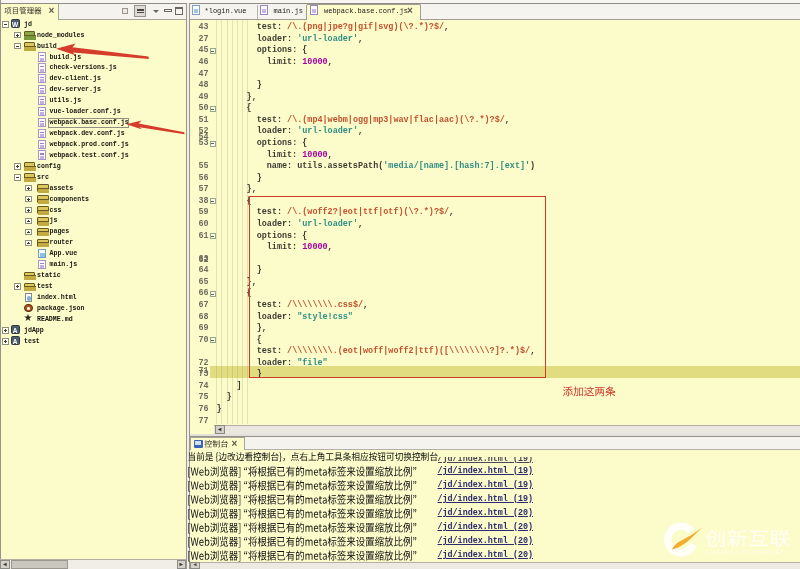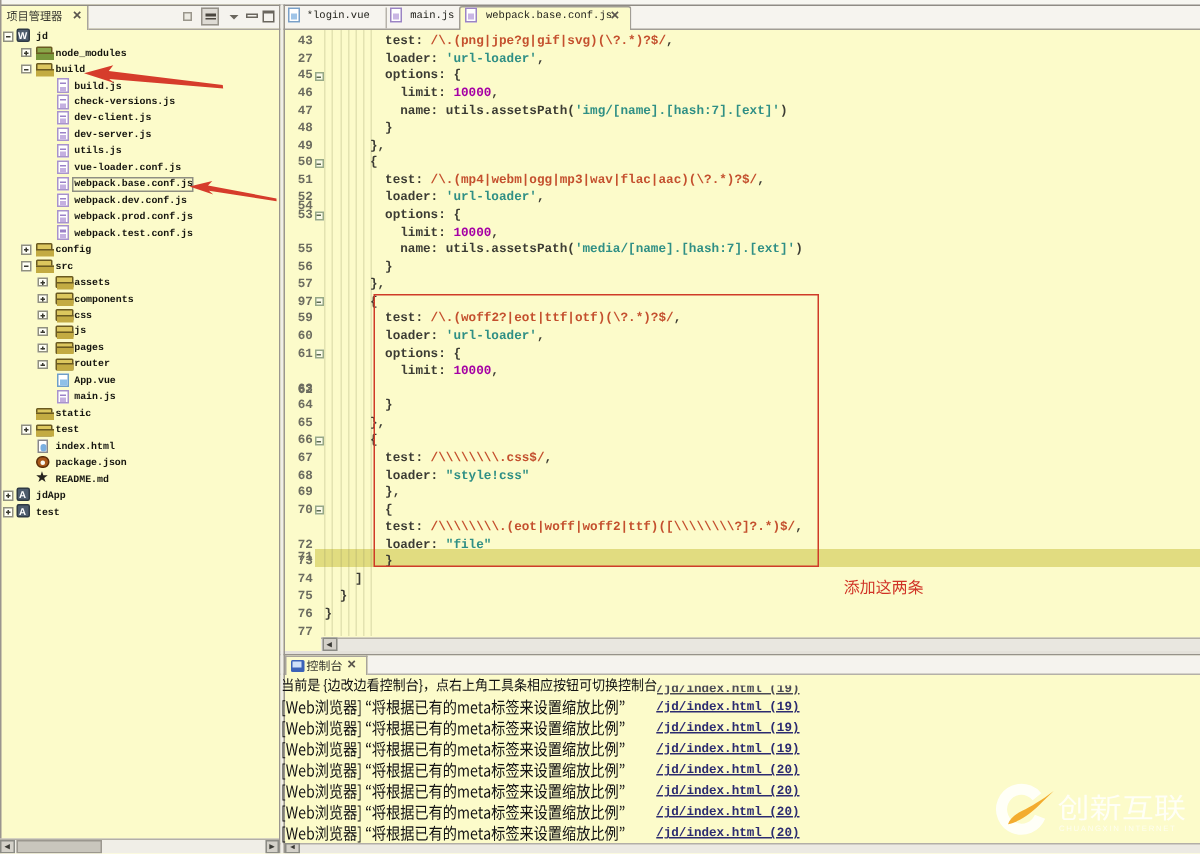--- a/index.html
+++ b/index.html
@@ -37,21 +37,20 @@
     <div class="num" style="top:33.9px">27</div>
     <div class="cl" style="top:33.9px;left:256.7px">loader: <span class="st">'url-loader'</span>,</div>
     <div class="num" style="top:45.4px">45</div>
     <div class="cl" style="top:45.4px;left:256.7px">options: {</div>
     <div class="fold" style="left:209.5px;top:48.0px">
       <i></i>
     </div>
     <div class="num" style="top:57.0px">46</div>
     <div class="cl" style="top:57.0px;left:266.8px">limit: <span class="nu">10000</span>,</div>
     <div class="num" style="top:68.6px">47</div>
-    <div class="cl" style="top:68.6px;left:266.8px">name: utils.assetsPath(<span class="st">'img/[name].[hash:7].[ext]'</span>)</div>
     <div class="num" style="top:80.1px">48</div>
     <div class="cl" style="top:80.1px;left:256.7px">}</div>
     <div class="num" style="top:91.7px">49</div>
     <div class="cl" style="top:91.7px;left:246.6px">},</div>
     <div class="num" style="top:103.3px">50</div>
     <div class="cl" style="top:103.3px;left:246.6px">{</div>
     <div class="fold" style="left:209.5px;top:105.9px">
       <i></i>
     </div>
     <div class="num" style="top:114.8px">51</div>
@@ -64,21 +63,21 @@
       <i></i>
     </div>
     <div class="num" style="top:132px">54</div>
     <div class="cl" style="top:149.5px;left:266.8px">limit: <span class="nu">10000</span>,</div>
     <div class="num" style="top:161.1px">55</div>
     <div class="cl" style="top:161.1px;left:266.8px">name: utils.assetsPath(<span class="st">'media/[name].[hash:7].[ext]'</span>)</div>
     <div class="num" style="top:172.7px">56</div>
     <div class="cl" style="top:172.7px;left:256.7px">}</div>
     <div class="num" style="top:184.2px">57</div>
     <div class="cl" style="top:184.2px;left:246.6px">},</div>
-    <div class="num" style="top:195.8px">97</div>
+    <div class="num" style="top:195.8px">38</div>
     <div class="cl" style="top:195.8px;left:246.6px">{</div>
     <div class="fold" style="left:209.5px;top:198.4px">
       <i></i>
     </div>
     <div class="num" style="top:207.4px">59</div>
     <div class="cl" style="top:207.4px;left:256.7px">test: <span class="rx">/\.(woff2?|eot|ttf|otf)(\?.*)?$/</span>,</div>
     <div class="num" style="top:218.9px">60</div>
     <div class="cl" style="top:218.9px;left:256.7px">loader: <span class="st">'url-loader'</span>,</div>
     <div class="num" style="top:230.5px">61</div>
     <div class="cl" style="top:230.5px;left:256.7px">options: {</div>

